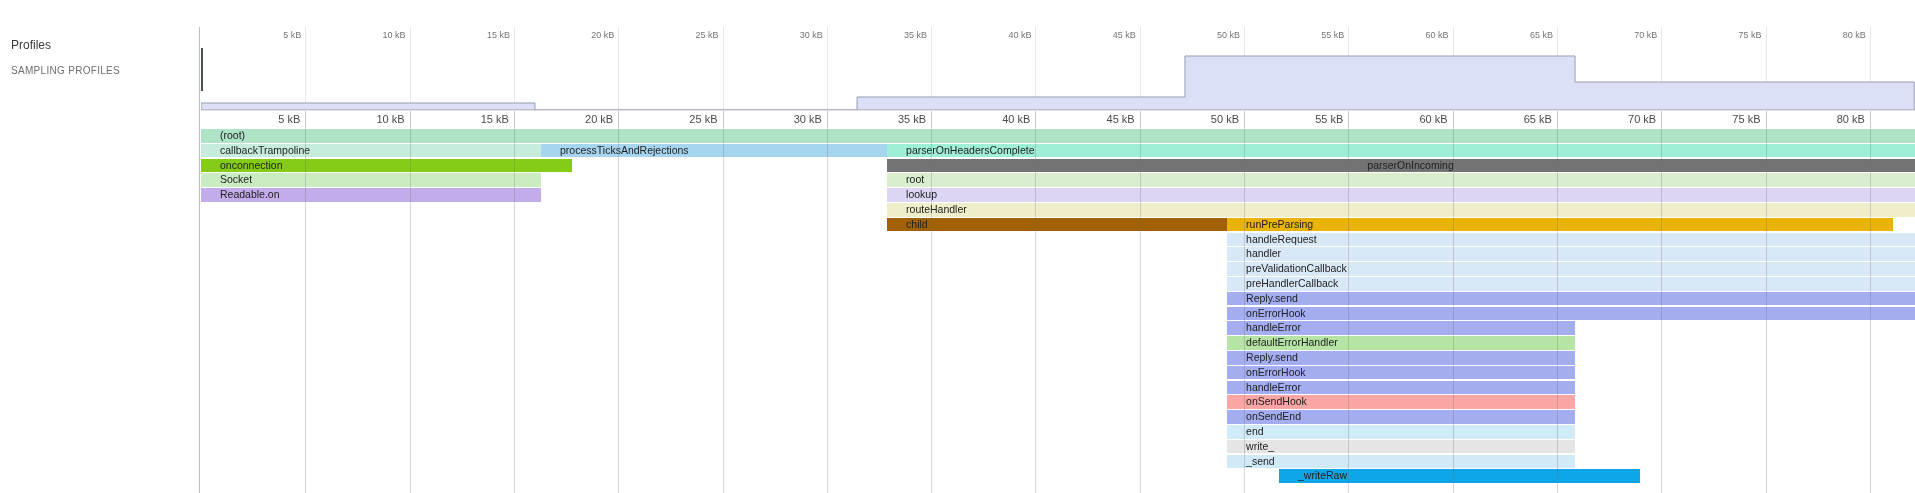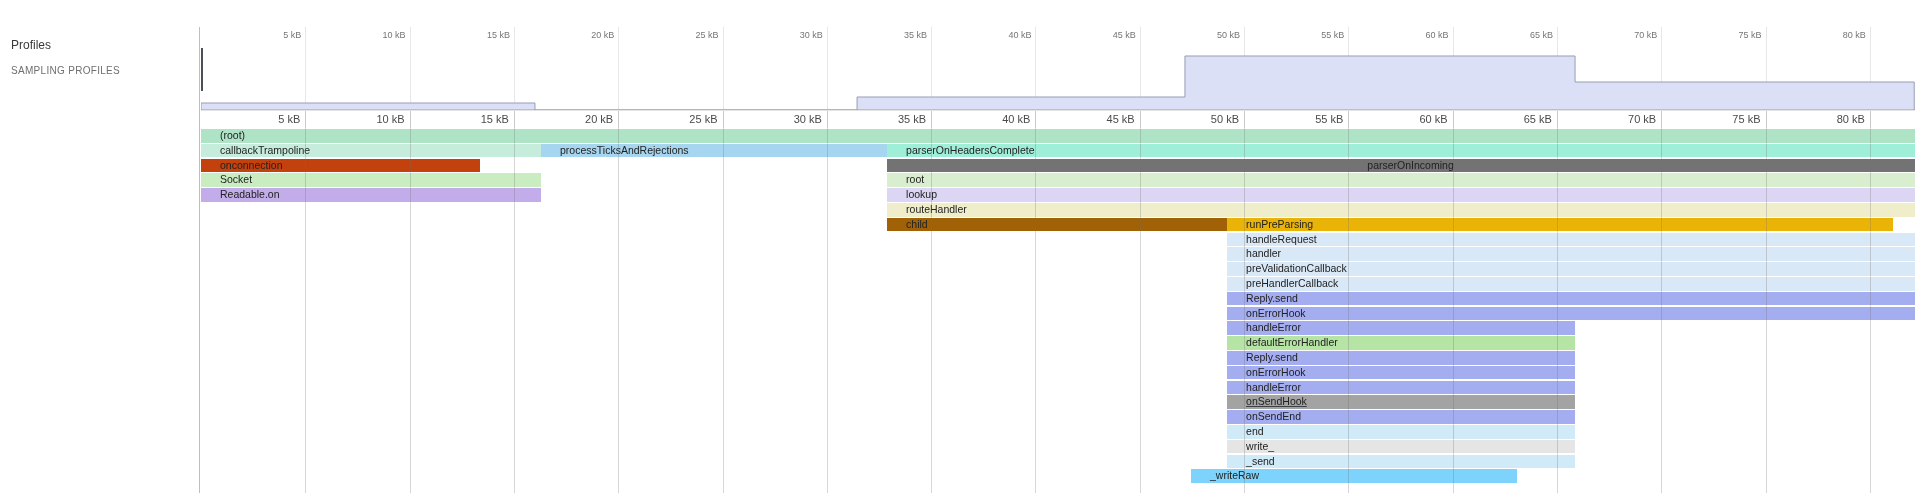--- a/index.html
+++ b/index.html
@@ -155,21 +155,21 @@
         </div>
         <div class="bar" style="left: 0px; width: 340.018px; top: 15.8px; height: 13.6px; background: rgb(198, 236, 220);">
           <span>callbackTrampoline</span>
         </div>
         <div class="bar" style="left: 340.018px; width: 346.067px; top: 15.8px; height: 13.6px; background: rgb(166, 213, 239);">
           <span>processTicksAndRejections</span>
         </div>
         <div class="bar" style="left: 686.085px; width: 1027.91px; top: 15.8px; height: 13.6px; background: rgb(159, 238, 216);">
           <span>parserOnHeadersComplete</span>
         </div>
-        <div class="bar" style="left: 0px; width: 279px; top: 30.6px; height: 13.6px; background: #c2410c;">
+        <div class="bar" style="left: 0px; width: 371px; top: 30.6px; height: 13.6px; background: #84cc16;">
           <span>onconnection</span>
         </div>
         <div class="bar" style="left: 686.085px; width: 1027.91px; top: 30.6px; height: 13.6px; background: #737373; text-align: center;">
           <span>parserOnIncoming</span>
         </div>
         <div class="bar" style="left: 0px; width: 340.018px; top: 45.4px; height: 13.6px; background: rgb(201, 236, 193);">
           <span>Socket</span>
         </div>
         <div class="bar" style="left: 686.085px; width: 1027.91px; top: 45.4px; height: 13.6px; background: rgb(216, 238, 207);">
           <span>root</span>
@@ -215,36 +215,36 @@
         </div>
         <div class="bar" style="left: 1026.1px; width: 347.945px; top: 223px; height: 13.6px; background: rgb(164, 173, 240);">
           <span>Reply.send</span>
         </div>
         <div class="bar" style="left: 1026.1px; width: 347.945px; top: 237.8px; height: 13.6px; background: rgb(164, 173, 240);">
           <span>onErrorHook</span>
         </div>
         <div class="bar" style="left: 1026.1px; width: 347.945px; top: 252.6px; height: 13.6px; background: rgb(164, 173, 240);">
           <span>handleError</span>
         </div>
-        <div class="bar" style="left: 1026.1px; width: 347.945px; top: 267.4px; height: 13.6px; background: #a3a3a3; text-decoration: underline;">
+        <div class="bar" style="left: 1026.1px; width: 347.945px; top: 267.4px; height: 13.6px; background: #fca5a5;">
           <span>onSendHook</span>
         </div>
         <div class="bar" style="left: 1026.1px; width: 347.945px; top: 282.2px; height: 13.6px; background: rgb(164, 173, 240);">
           <span>onSendEnd</span>
         </div>
         <div class="bar" style="left: 1026.1px; width: 347.945px; top: 297px; height: 13.6px; background: rgb(208, 234, 248);">
           <span>end</span>
         </div>
         <div class="bar" style="left: 1026.1px; width: 347.945px; top: 311.8px; height: 13.6px; background: #e5e5e5;">
           <span>write_</span>
         </div>
         <div class="bar" style="left: 1026.1px; width: 347.945px; top: 326.6px; height: 13.6px; background: rgb(208, 234, 248);">
           <span>_send</span>
         </div>
-        <div class="bar" style="left: 990px; width: 326px; top: 341.4px; height: 13.6px; background: #7dd3fc;">
+        <div class="bar" style="left: 1078px; width: 361px; top: 341.4px; height: 13.6px; background: #0ea5e9;">
           <span>_writeRaw</span>
         </div>
       </div>
     <div id="fl-grid">
         <div class="grid-fl" style="left: 104.3px;"></div>
         <div class="grid-fl" style="left: 208.6px;"></div>
         <div class="grid-fl" style="left: 312.9px;"></div>
         <div class="grid-fl" style="left: 417.2px;"></div>
         <div class="grid-fl" style="left: 521.5px;"></div>
         <div class="grid-fl" style="left: 625.8px;"></div>

